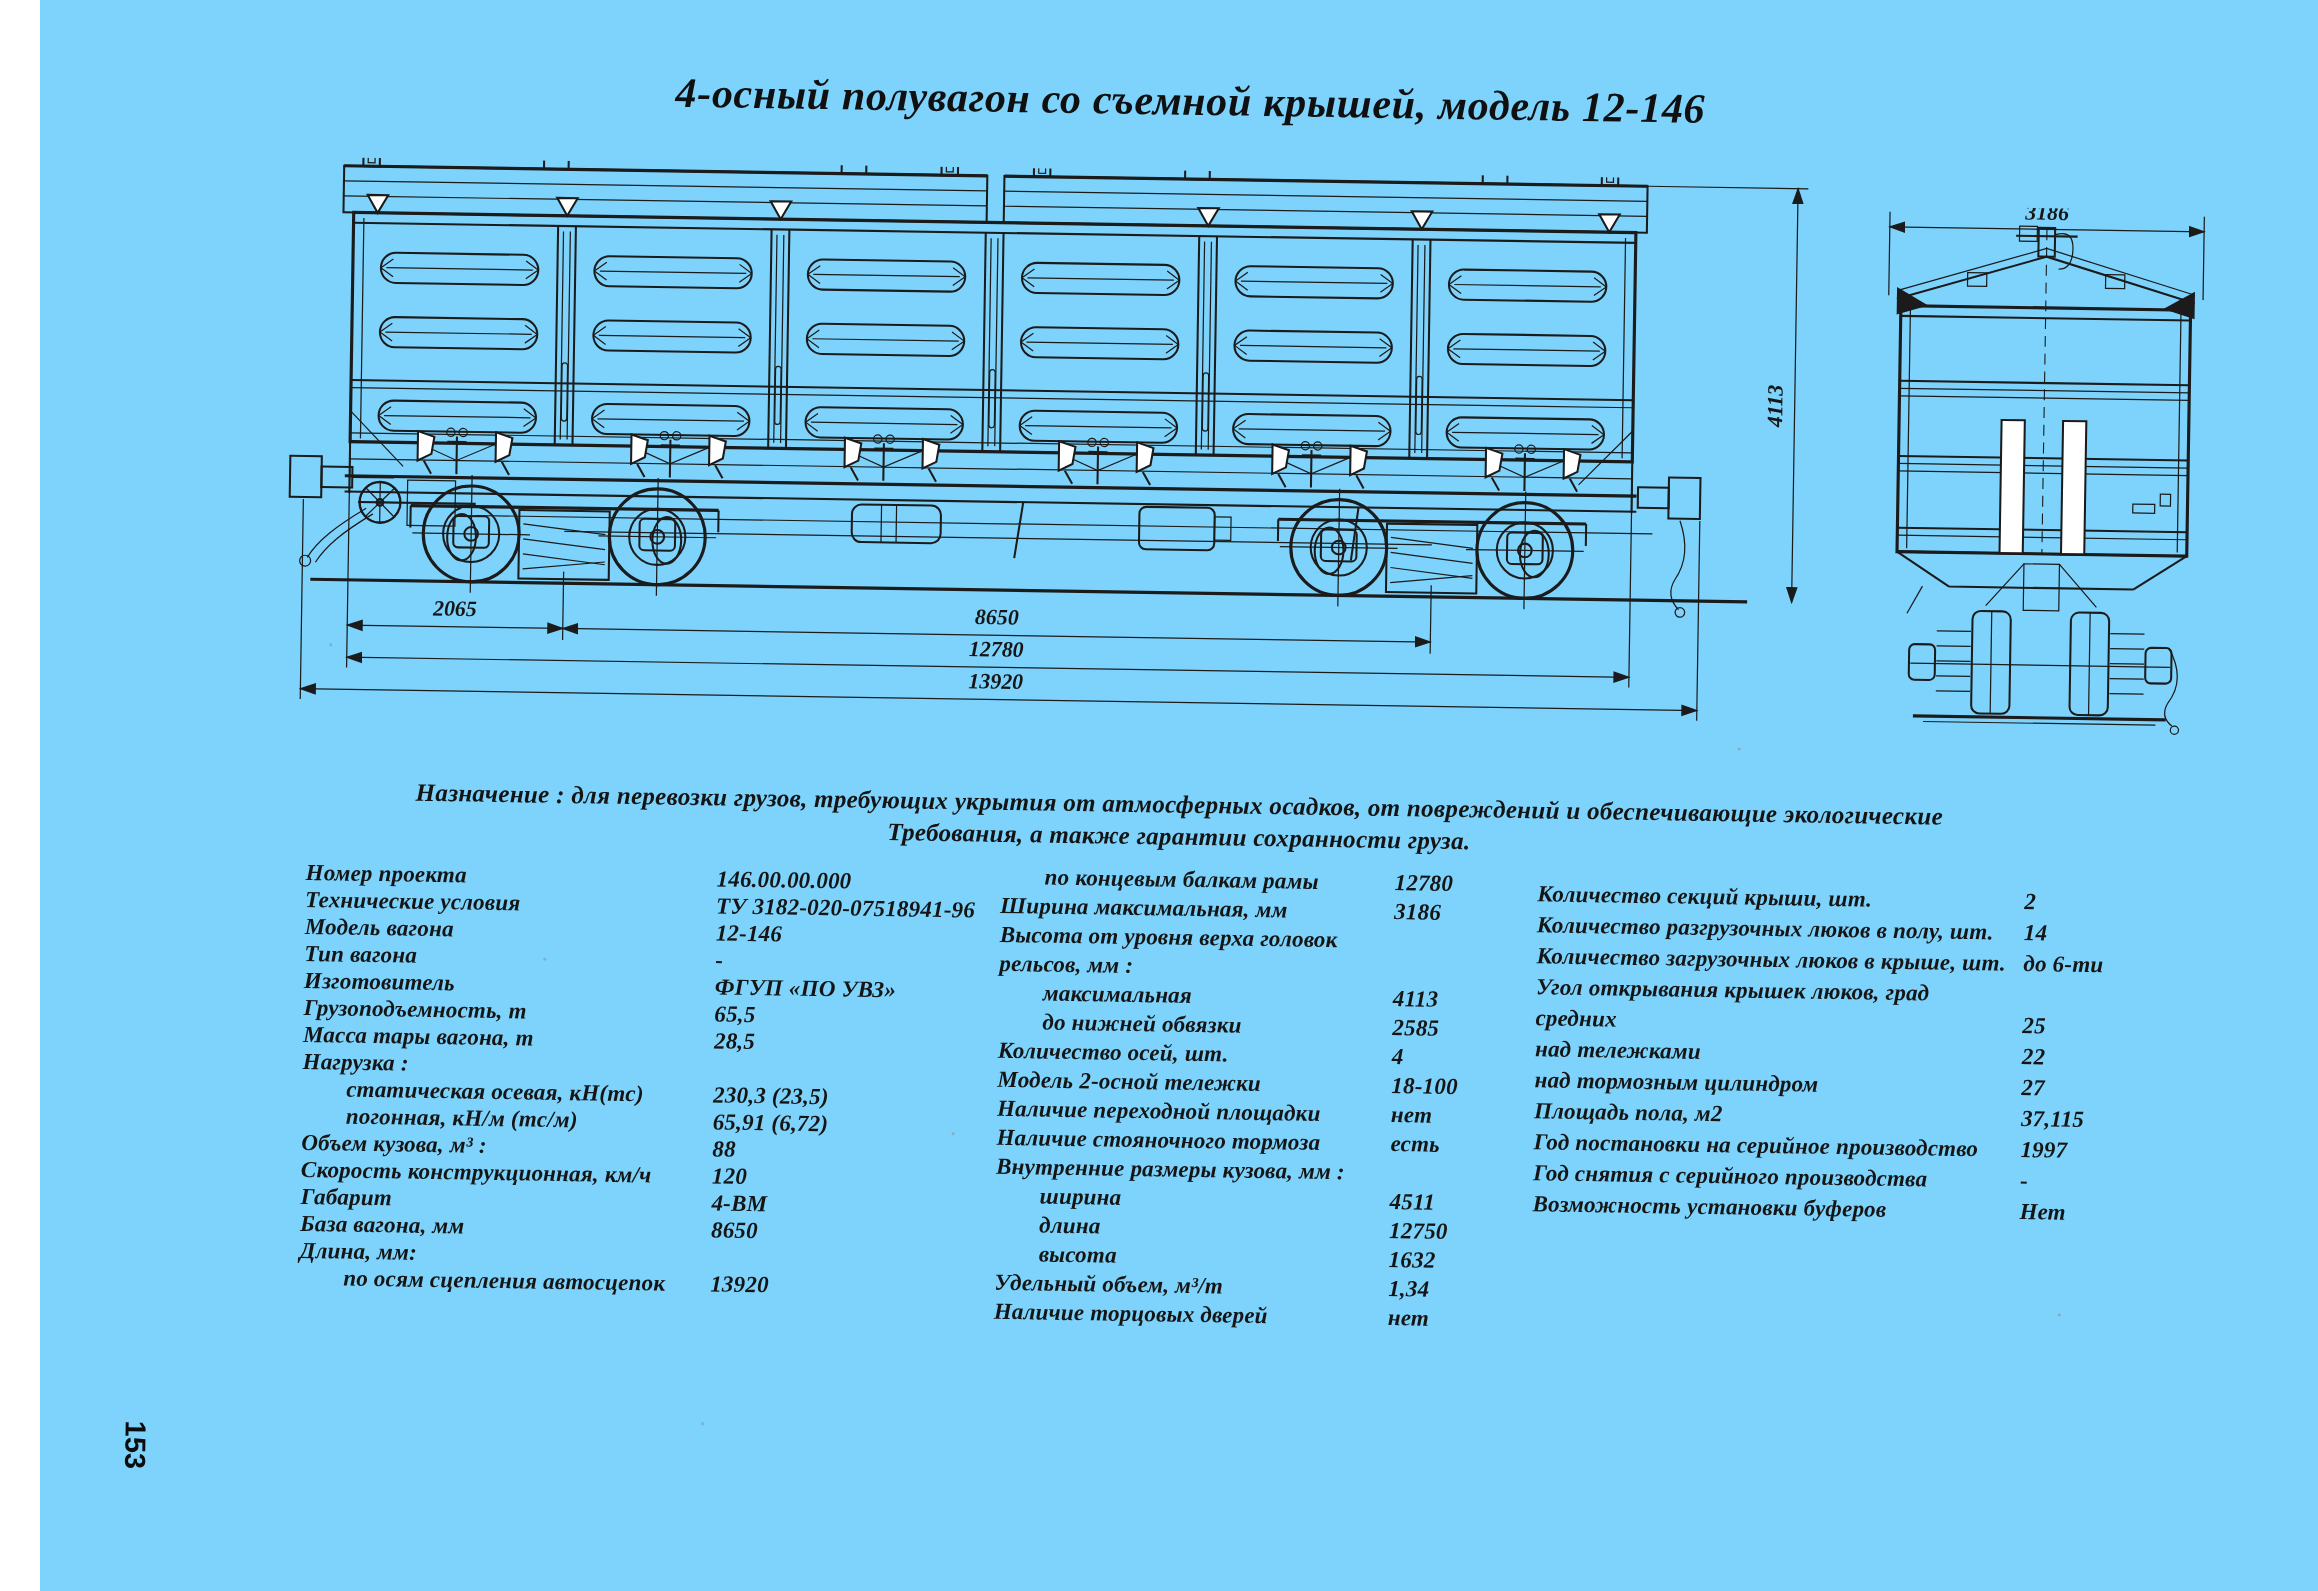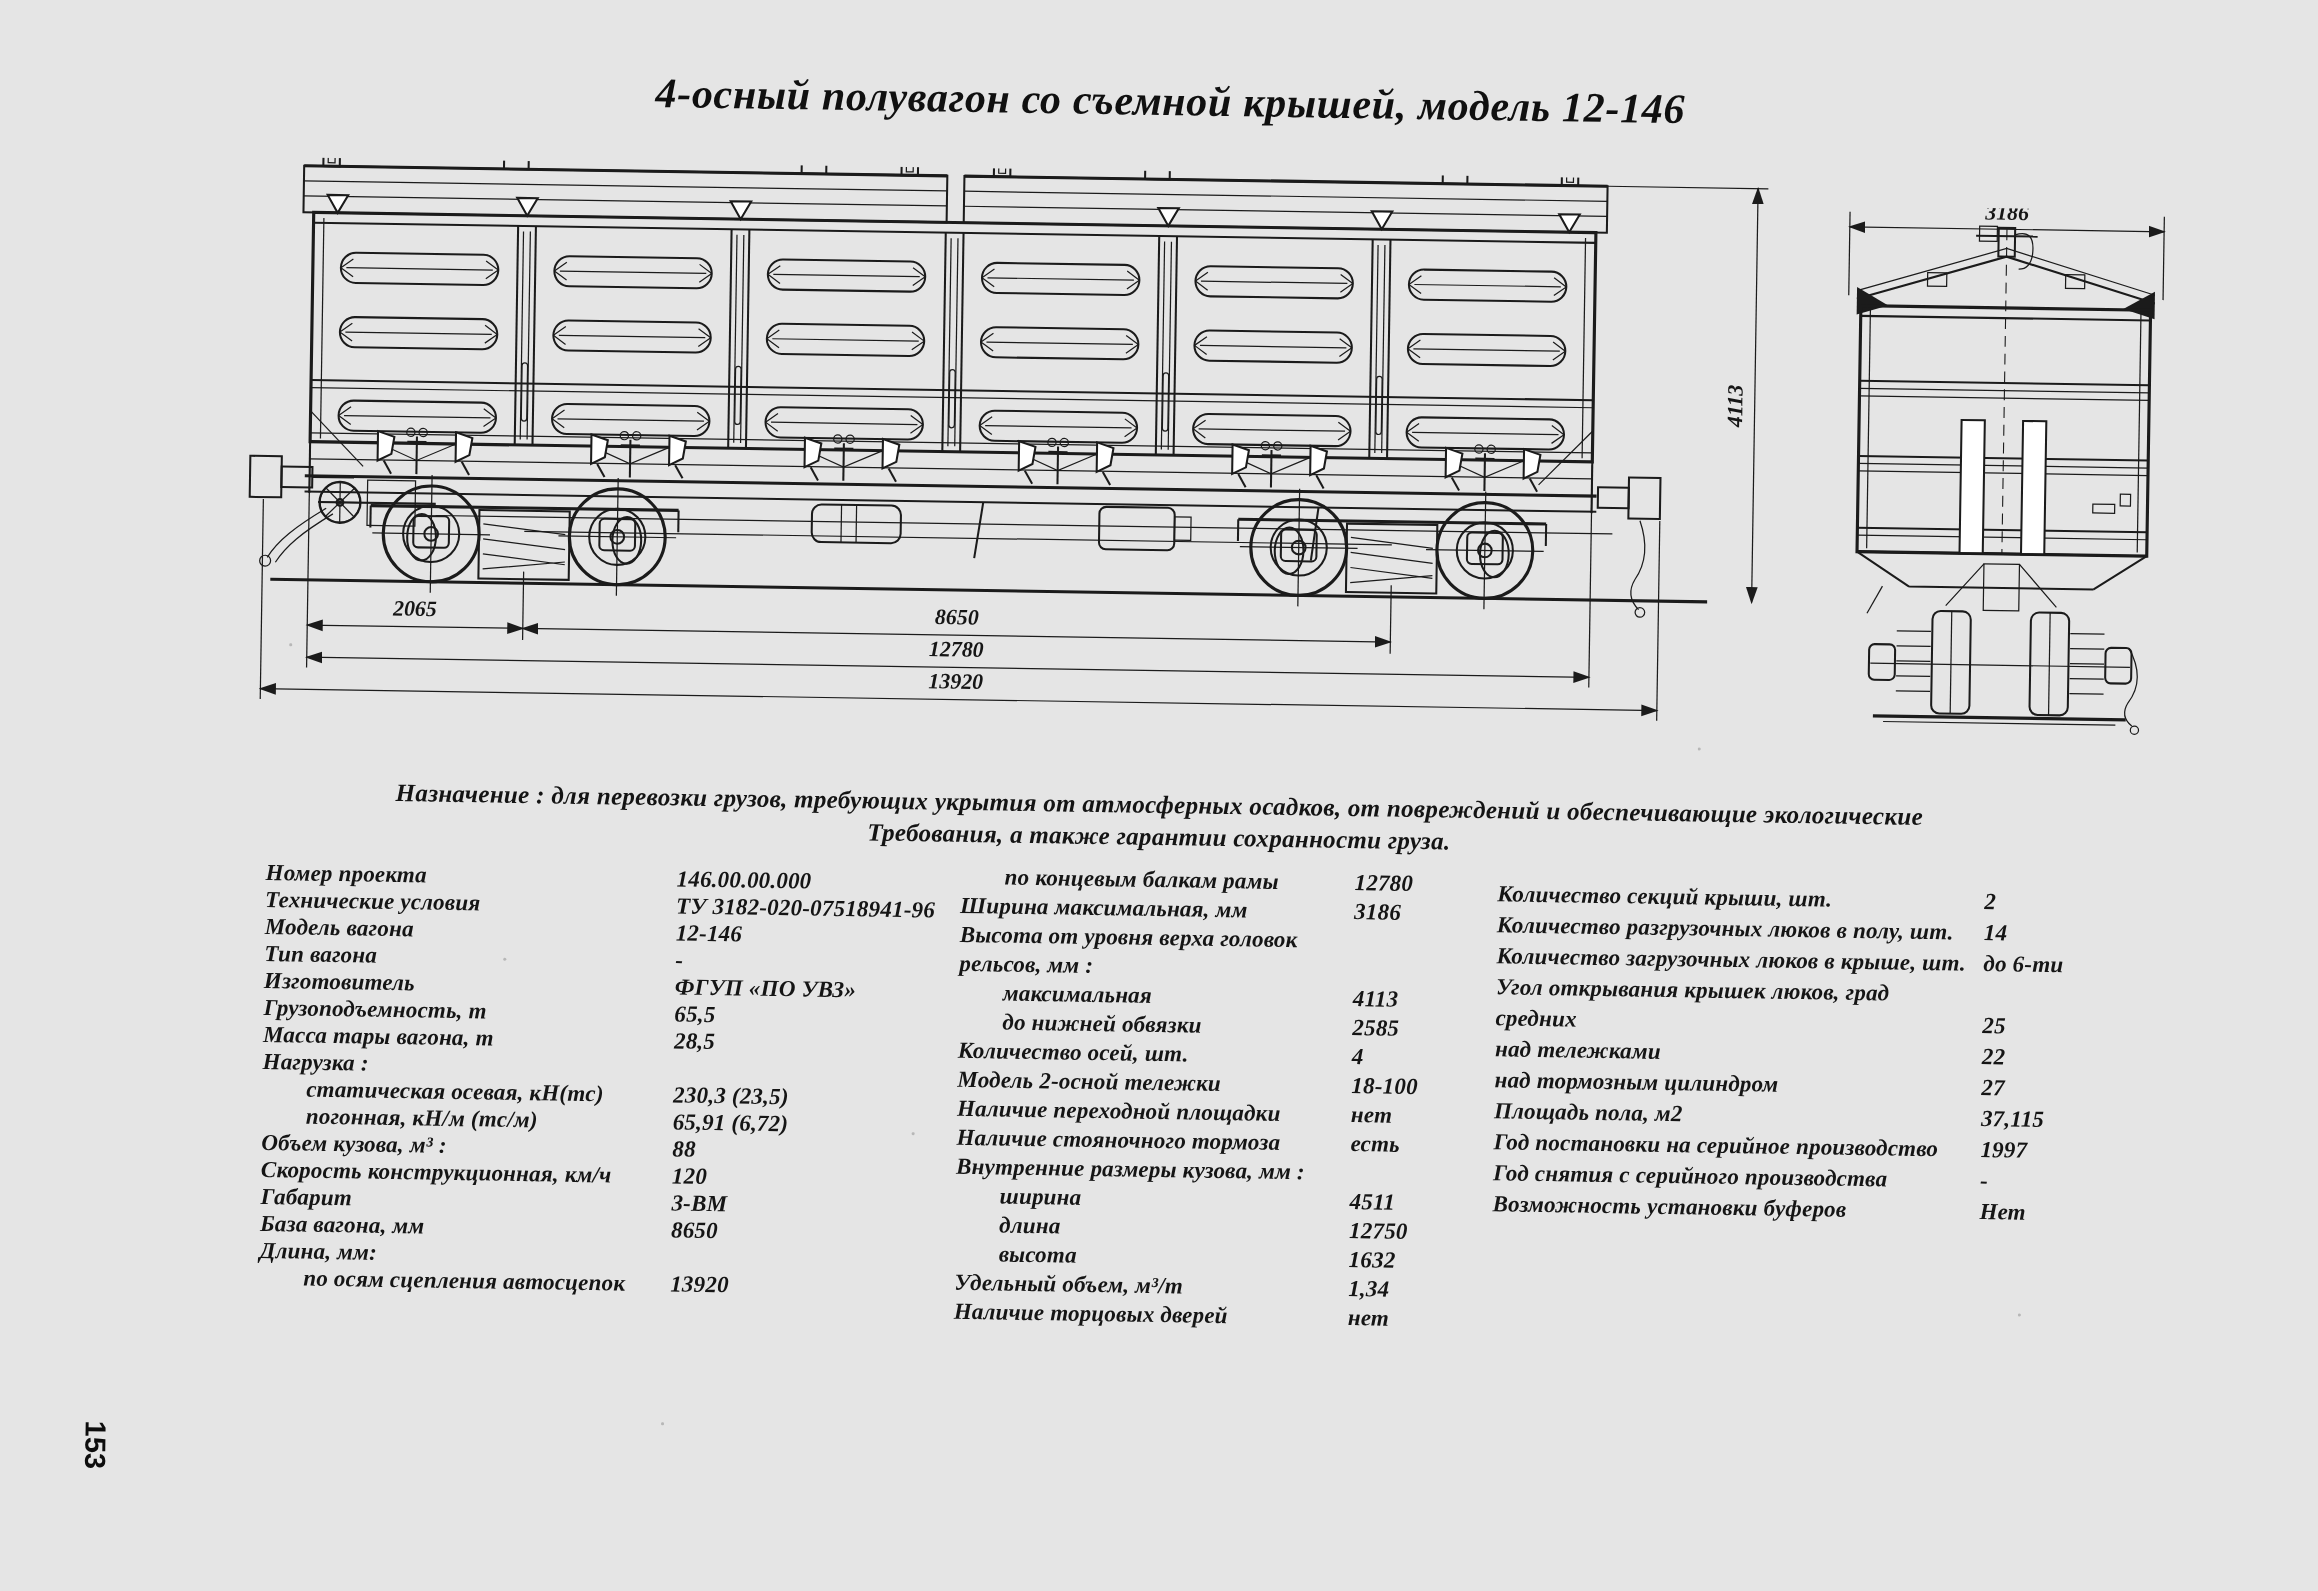--- a/index.html
+++ b/index.html
@@ -1,17 +1,17 @@
 <!DOCTYPE html>
 <html style="font-size:11px"><head>
 <meta charset="utf-8">
 <style>
   html,body{margin:0;padding:0;background:#fff;}
   body{width:2319px;height:1591px;position:relative;overflow:hidden;}
-  .page{position:absolute;inset:0;background:#e5e5e5;}
+  .page{position:absolute;inset:0;background:#7dd3fc;margin-left:40px;}
   .scan{position:absolute;inset:0;transform:rotate(0.9deg);transform-origin:1159px 794px;}
   .title{position:absolute;left:0;top:77px;width:100%;text-align:center;
          font:italic 700 42px "Liberation Serif",serif;letter-spacing:0.7px;color:#101010;}
   .purpose{position:absolute;left:0;width:100%;text-align:center;color:#141414;
            font:italic 700 25px "Liberation Serif",serif;letter-spacing:0.3px;}
   #purpose1{top:791px;}
   #purpose2{top:823px;}
   .spec-col{position:absolute;color:#151515;font-style:italic;font-weight:700;
             font-family:"Liberation Serif",serif;font-size:23px;letter-spacing:0.2px;}
   #col-left{left:267px;top:873px;width:678px;--lw:411px;line-height:27px;}
@@ -376,21 +376,21 @@
         <span class="spec-value">88</span>
       </div>
 
       <div class="spec-row">
         <span class="spec-label">Скорость конструкционная, км/ч</span>
         <span class="spec-value">120</span>
       </div>
 
       <div class="spec-row">
         <span class="spec-label">Габарит</span>
-        <span class="spec-value">3-ВМ</span>
+        <span class="spec-value">4-ВМ</span>
       </div>
 
       <div class="spec-row">
         <span class="spec-label">База вагона, мм</span>
         <span class="spec-value">8650</span>
       </div>
 
       <div class="spec-row">
         <span class="spec-label">Длина, мм:</span>
         <span class="spec-value"></span>

